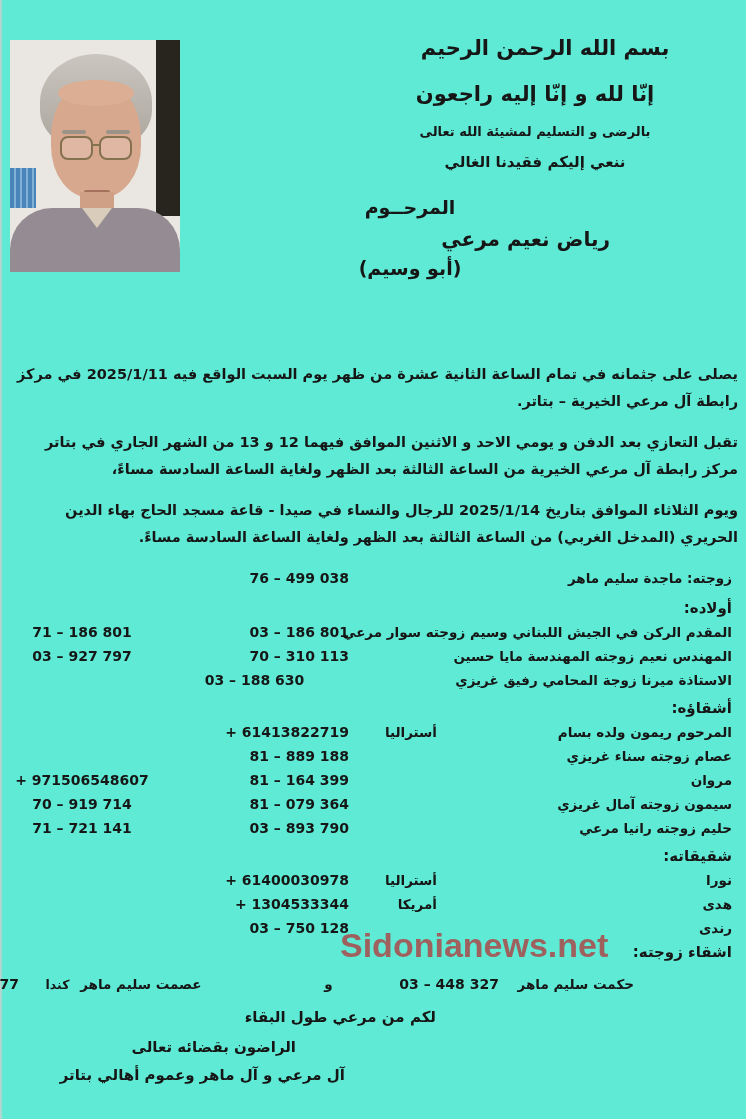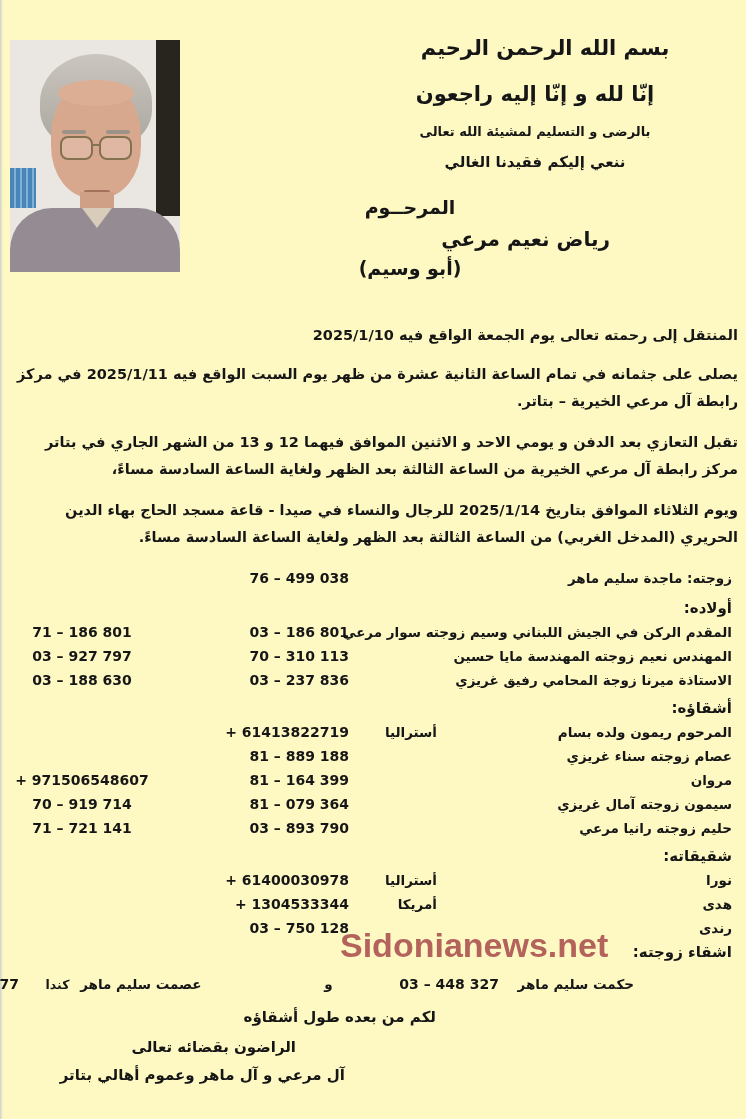--- a/index.html
+++ b/index.html
@@ -1,19 +1,19 @@
 <!DOCTYPE html>
 <html lang="ar" dir="rtl"><head>
 <meta charset="utf-8">
 <style>
   html,body{margin:0;padding:0;background:#ffffff;}
   #page{
     position:relative;
     width:746px;height:1119px;
-    background:#fef9c3;
+    background:#5eead4;
     overflow:hidden;
     font-family:"DejaVu Sans",sans-serif;
     color:#161616;
     font-weight:700;
     direction:rtl;
   }
   .abs{position:absolute;}
   
   #photo{
     left:10px;top:40px;width:170px;height:232px;
@@ -117,21 +117,20 @@
 
   <div id="bismillah" class="abs hdr">بسم الله الرحمن الرحيم</div>
   <div id="istirja" class="abs hdr">إنّا لله و إنّا إليه راجعون</div>
   <div id="hdr3" class="abs hdr">بالرضى و التسليم لمشيئة الله تعالى</div>
   <div id="title-marhoum" class="abs hdr">المرحــوم</div>
 
   <div id="hdr4" class="abs hdr">ننعي إليكم فقيدنا الغالي</div>
   <div id="deceased-name" class="abs hdr">رياض نعيم مرعي</div>
   <div id="kunya" class="abs hdr">(أبو وسيم)</div>
 
-  <div id="p1" class="abs para">المنتقل إلى رحمته تعالى يوم الجمعة الواقع فيه 2025/1/10</div>
   <div id="p2" class="abs para">يصلى على جثمانه في تمام الساعة الثانية عشرة من ظهر يوم السبت الواقع فيه 2025/1/11 في مركز رابطة آل مرعي الخيرية – بتاتر.</div>
   <div id="p3" class="abs para">تقبل التعازي بعد الدفن و يومي الاحد و الاثنين الموافق فيهما 12 و 13 من الشهر الجاري في بتاتر مركز رابطة آل مرعي الخيرية من الساعة الثالثة بعد الظهر ولغاية الساعة السادسة مساءً،</div>
   <div id="p4" class="abs para">ويوم الثلاثاء الموافق بتاريخ 2025/1/14 للرجال والنساء في صيدا - قاعة مسجد الحاج بهاء الدين الحريري (المدخل الغربي) من الساعة الثالثة بعد الظهر ولغاية الساعة السادسة مساءً.</div>
 
   <div id="contacts" class="abs">
 
     <div class="rows">
 
         <div class="crow">
           <span class="cell name">زوجته: ماجدة سليم ماهر</span>
@@ -154,21 +153,20 @@
         <div class="crow">
           <span class="cell name">المهندس نعيم زوجته المهندسة مايا حسين</span>
           <span class="cell country"></span>
           <span class="cell phone">70 – 310 113</span>
           <span class="cell phone2">03 – 927 797</span>
         </div>
 
         <div class="crow">
           <span class="cell name">الاستاذة ميرنا زوجة المحامي رفيق غريزي</span>
           <span class="cell country"></span>
-          <span class="cell phone">03 – 237 836</span>
           <span class="cell phone2">03 – 188 630</span>
         </div>
       </div>
 
     <div class="c-label lbl-brothers">أشقاؤه:</div>
     <div class="rows">
 
         <div class="crow">
           <span class="cell name">المرحوم ريمون ولده بسام</span>
           <span class="cell country">أستراليا</span>
@@ -236,17 +234,17 @@
     <span id="wb-name1">حكمت سليم ماهر</span>
     <span id="wb-phone1" class="ph">03 – 448 327</span>
     <span id="wb-conj">و</span>
     <span id="wb-name2">عصمت سليم ماهر</span>
     <span id="wb-country">كندا</span>
     <span id="wb-phone2" class="ph">+ 14167170077</span>
   </div>
 
   <div id="watermark" class="abs">Sidonianews.net</div>
 
-  <div id="foot1" class="abs foot">لكم من بعده طول أشقاؤه</div>
+  <div id="foot1" class="abs foot">لكم من مرعي طول البقاء</div>
   <div id="foot2" class="abs foot">الراضون بقضائه تعالى</div>
   <div id="foot3" class="abs foot">آل مرعي و آل ماهر وعموم أهالي بتاتر</div>
 
 </div>
 
 </body></html>

